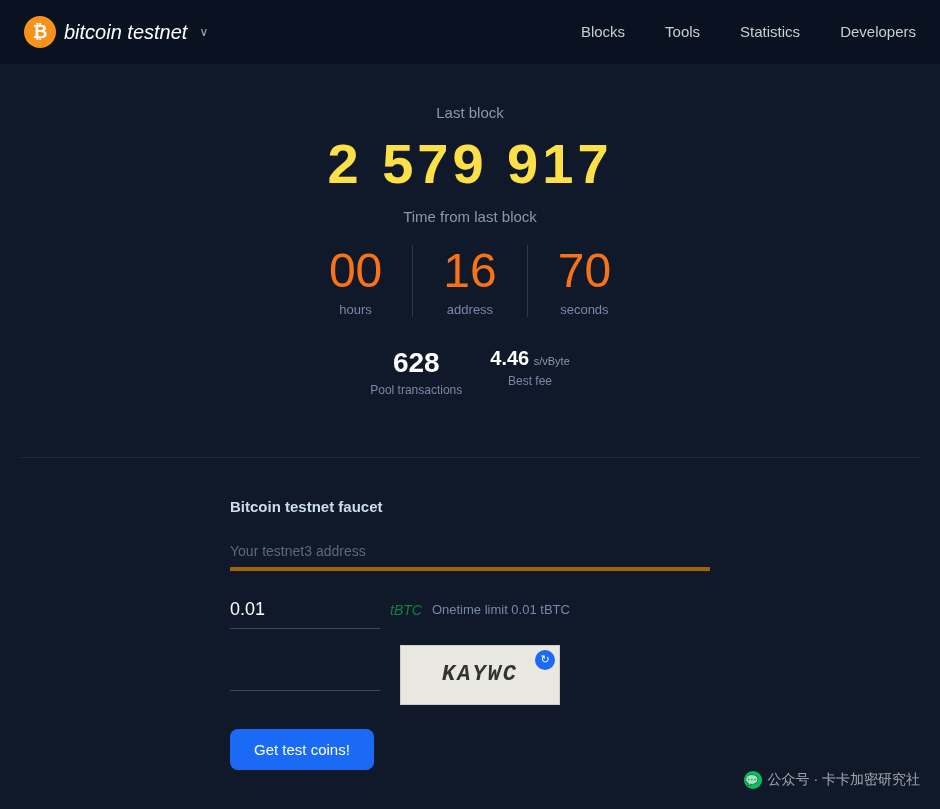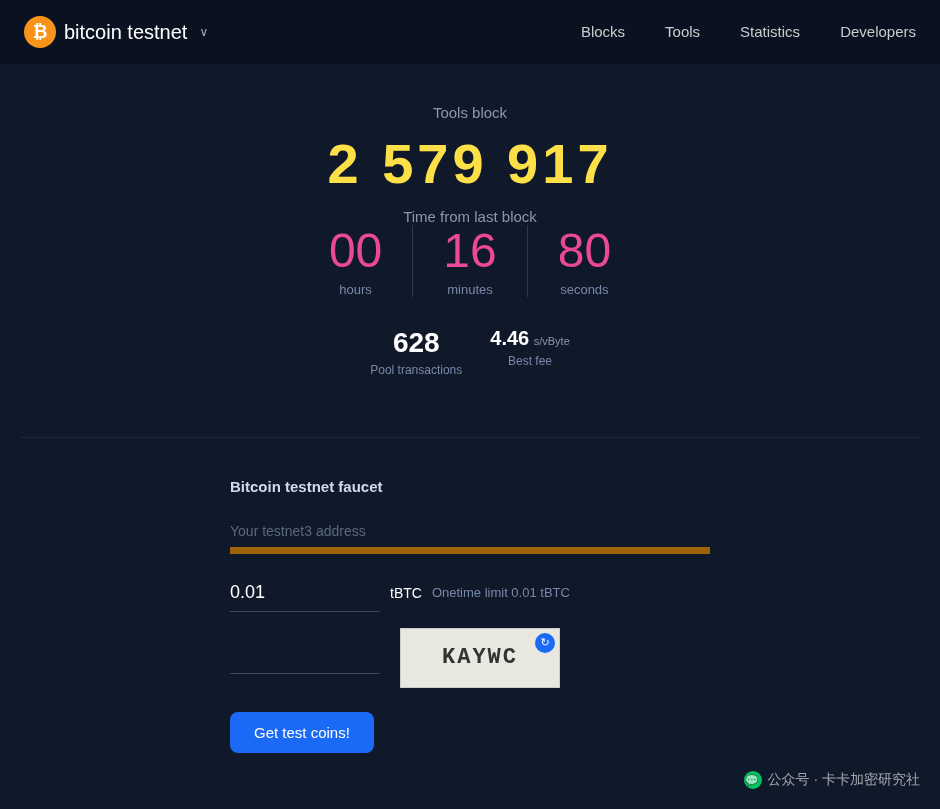--- a/index.html
+++ b/index.html
@@ -36,20 +36,21 @@
       display: flex;
       align-items: center;
       justify-content: center;
       font-weight: bold;
       font-size: 18px;
       color: white;
     }
 
     .brand-text {
       font-size: 20px;
+      font-style: italic;
       color: #ffffff;
     }
 
     .brand-arrow {
       font-size: 12px;
       color: #aaaaaa;
       margin-left: 4px;
     }
 
     .nav-links {
@@ -82,20 +83,21 @@
       font-size: 56px;
       font-weight: bold;
       letter-spacing: 4px;
       margin-bottom: 12px;
       color: #fde047;
     }
 
     .time-from-label {
       color: #8899aa;
       font-size: 15px;
+      margin-bottom: 20px;
     }
 
     
     .timer-container {
       display: flex;
       align-items: center;
       gap: 0;
       margin-bottom: 30px;
     }
 
@@ -106,21 +108,21 @@
       padding: 0 30px;
     }
 
     .timer-unit:not(:last-child) {
       border-right: 1px solid #2a3a4a;
     }
 
     .timer-value {
       font-size: 48px;
       font-weight: 300;
-      color: #ec4899;
+      color: #f97316;
       line-height: 1.1;
     }
 
     .timer-label {
       font-size: 13px;
       color: #7788aa;
       margin-top: 4px;
     }
 
     
@@ -178,21 +180,21 @@
     .faucet-title {
       font-size: 15px;
       color: #ccddee;
       margin-bottom: 20px;
     }
 
     .faucet-input {
       width: 480px;
       background: transparent;
       border: none;
-      border-bottom: 7px solid #a16207;
+      border-bottom: 4px solid #a16207;
       color: #8899aa;
       font-size: 14px;
       padding: 8px 0;
       outline: none;
       margin-bottom: 20px;
     }
 
     .faucet-input::placeholder {
       color: #5a6a7a;
     }
@@ -209,22 +211,23 @@
       background: transparent;
       border: none;
       border-bottom: 1px solid #3a4a5a;
       color: #ffffff;
       font-size: 18px;
       padding: 8px 0;
       outline: none;
     }
 
     .amount-unit {
-      color: #ffffff;
+      color: #15803d;
       font-size: 14px;
+      font-style: italic;
     }
 
     .onetime-limit {
       color: #7788aa;
       font-size: 13px;
     }
 
     
     .captcha-row {
       display: flex;
@@ -253,20 +256,21 @@
       align-items: center;
       justify-content: center;
       position: relative;
       overflow: hidden;
     }
 
     .captcha-text {
       font-size: 22px;
       color: #333333;
       font-family: 'Courier New', monospace;
+      font-style: italic;
       font-weight: bold;
       letter-spacing: 2px;
     }
 
     .captcha-refresh {
       width: 20px;
       height: 20px;
       background: #1a6af5;
       border-radius: 50%;
       display: flex;
@@ -336,35 +340,35 @@
       <a href="#">Statistics</a>
     </li>
     <li>
       <a href="#">Developers</a>
     </li>
   </ul>
 </nav>
 
 <main>
 
-  <p class="last-block-label">Tools block</p>
+  <p class="last-block-label">Last block</p>
   <div class="block-number">2 579 917</div>
   <p class="time-from-label">Time from last block</p>
 
   <div class="timer-container">
     <div class="timer-unit">
       <span class="timer-value">00</span>
       <span class="timer-label">hours</span>
     </div>
     <div class="timer-unit">
       <span class="timer-value">16</span>
-      <span class="timer-label">minutes</span>
+      <span class="timer-label">address</span>
     </div>
     <div class="timer-unit">
-      <span class="timer-value">80</span>
+      <span class="timer-value">70</span>
       <span class="timer-label">seconds</span>
     </div>
   </div>
 
   <div class="stats-row">
     <div class="stat-item">
       <span class="stat-value">628</span>
       <span class="stat-label">Pool transactions</span>
     </div>
     <div class="stat-item">

